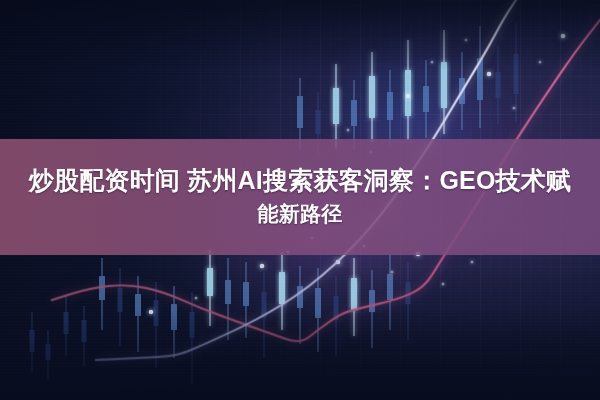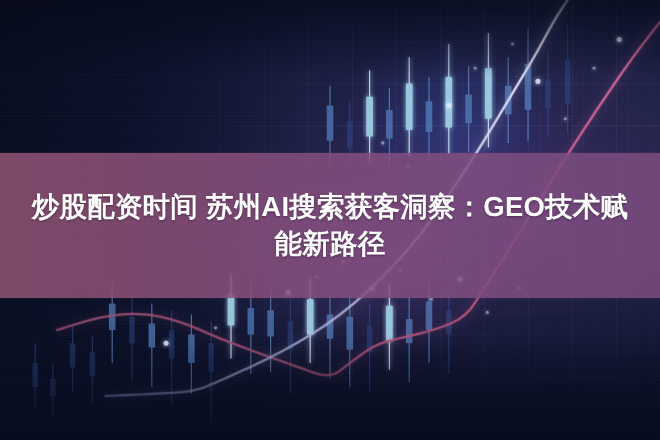--- a/index.html
+++ b/index.html
@@ -85,21 +85,21 @@
     color:#ffffff;
     font-weight:700;
     font-size:25px;
     line-height:34px;
     letter-spacing:.2px;
     text-align:center;
     white-space:nowrap;
     text-shadow:0 1px 2px rgba(20,8,28,0.45);
   }
   .title-line.l1 { font-size:25px; }
-  .title-line.l2 { font-size:25px; }
+  .title-line.l2 { font-size:21px; }
 
   
   .vig-top { position:absolute; left:0; right:0; top:0; height:70px;
     background:linear-gradient(180deg, rgba(6,10,26,0.75), rgba(0,0,0,0)); }
   .vig-bot { position:absolute; left:0; right:0; bottom:0; height:90px;
     background:linear-gradient(0deg, rgba(7,11,28,0.80), rgba(0,0,0,0)); }
 </style>
 </head>
 <body>
 
@@ -312,20 +312,20 @@
           <path d="M 96 360 Q 96 360 118 359 Q 140 358 158 357 Q 176 356 186 352 Q 196 348 207 343 Q 218 338 231 332 Q 244 326 257 319 Q 270 312 283 304 Q 296 296 309 286 Q 322 276 335 264 Q 348 252 360 239 Q 372 226 383 212 Q 394 198 404 183 Q 414 168 424 153 Q 434 138 443 123 Q 452 108 461 93 Q 470 78 479 63 Q 488 48 496 33 Q 504 18 510 9 T 516 0" fill="none" stroke="url(#lavGrad)" stroke-width="3.6" stroke-linecap="round" stroke-linejoin="round" opacity="0.3" filter="url(#bigGlow)"></path>
           <path d="M 96 360 Q 96 360 118 359 Q 140 358 158 357 Q 176 356 186 352 Q 196 348 207 343 Q 218 338 231 332 Q 244 326 257 319 Q 270 312 283 304 Q 296 296 309 286 Q 322 276 335 264 Q 348 252 360 239 Q 372 226 383 212 Q 394 198 404 183 Q 414 168 424 153 Q 434 138 443 123 Q 452 108 461 93 Q 470 78 479 63 Q 488 48 496 33 Q 504 18 510 9 T 516 0" fill="none" stroke="url(#lavGrad)" stroke-width="1.9" stroke-linecap="round" stroke-linejoin="round" opacity="0.95"></path>
         </g>
     </svg>
   </div>
 
   <div class="scan"></div>
   <div class="vig-top"></div>
   <div class="vig-bot"></div>
 
-  <div class="band" id="title-band" style="top: 139px; height: 132px;">
+  <div class="band" id="title-band" style="top: 139px; height: 116px;">
     <div class="band-inner">
       <div class="title-line l1">炒股配资时间 苏州AI搜索获客洞察：GEO技术赋</div>
       <div class="title-line l2">能新路径</div>
     </div>
   </div>
 
 </div>
 
 </body></html>

